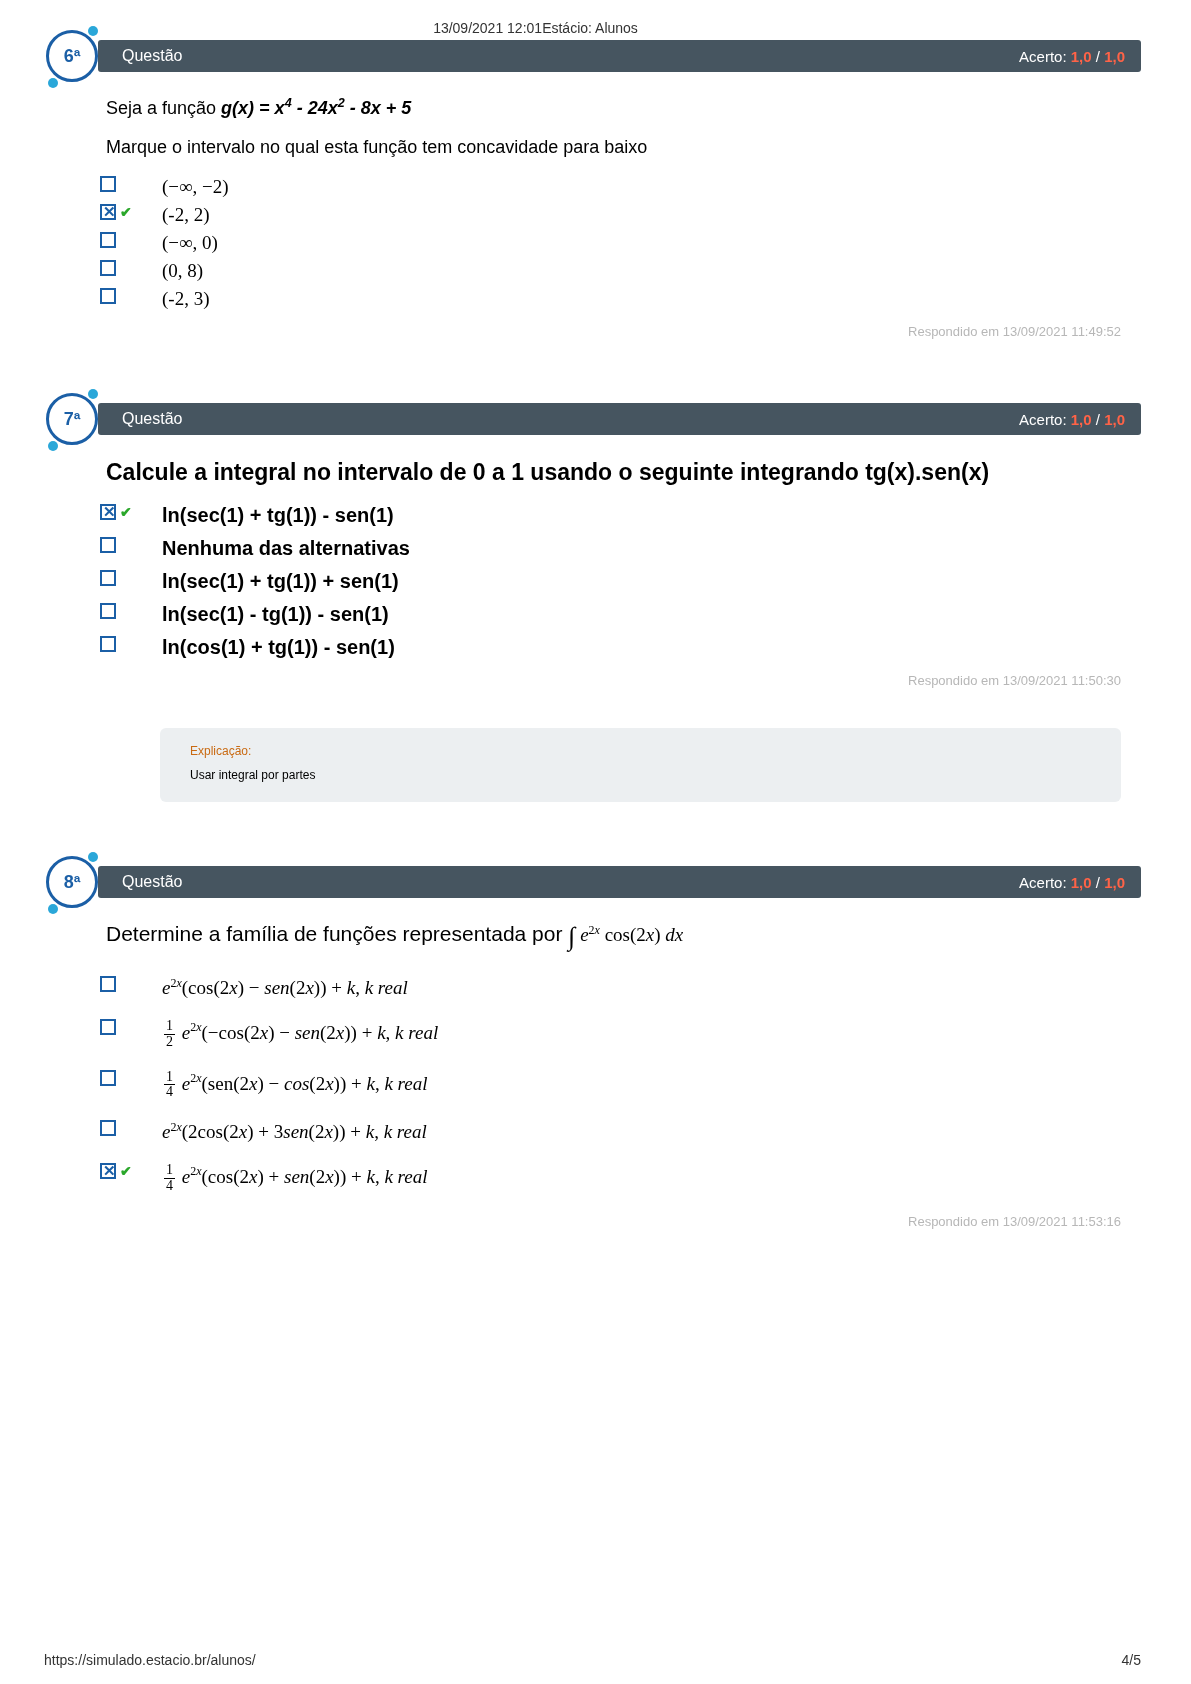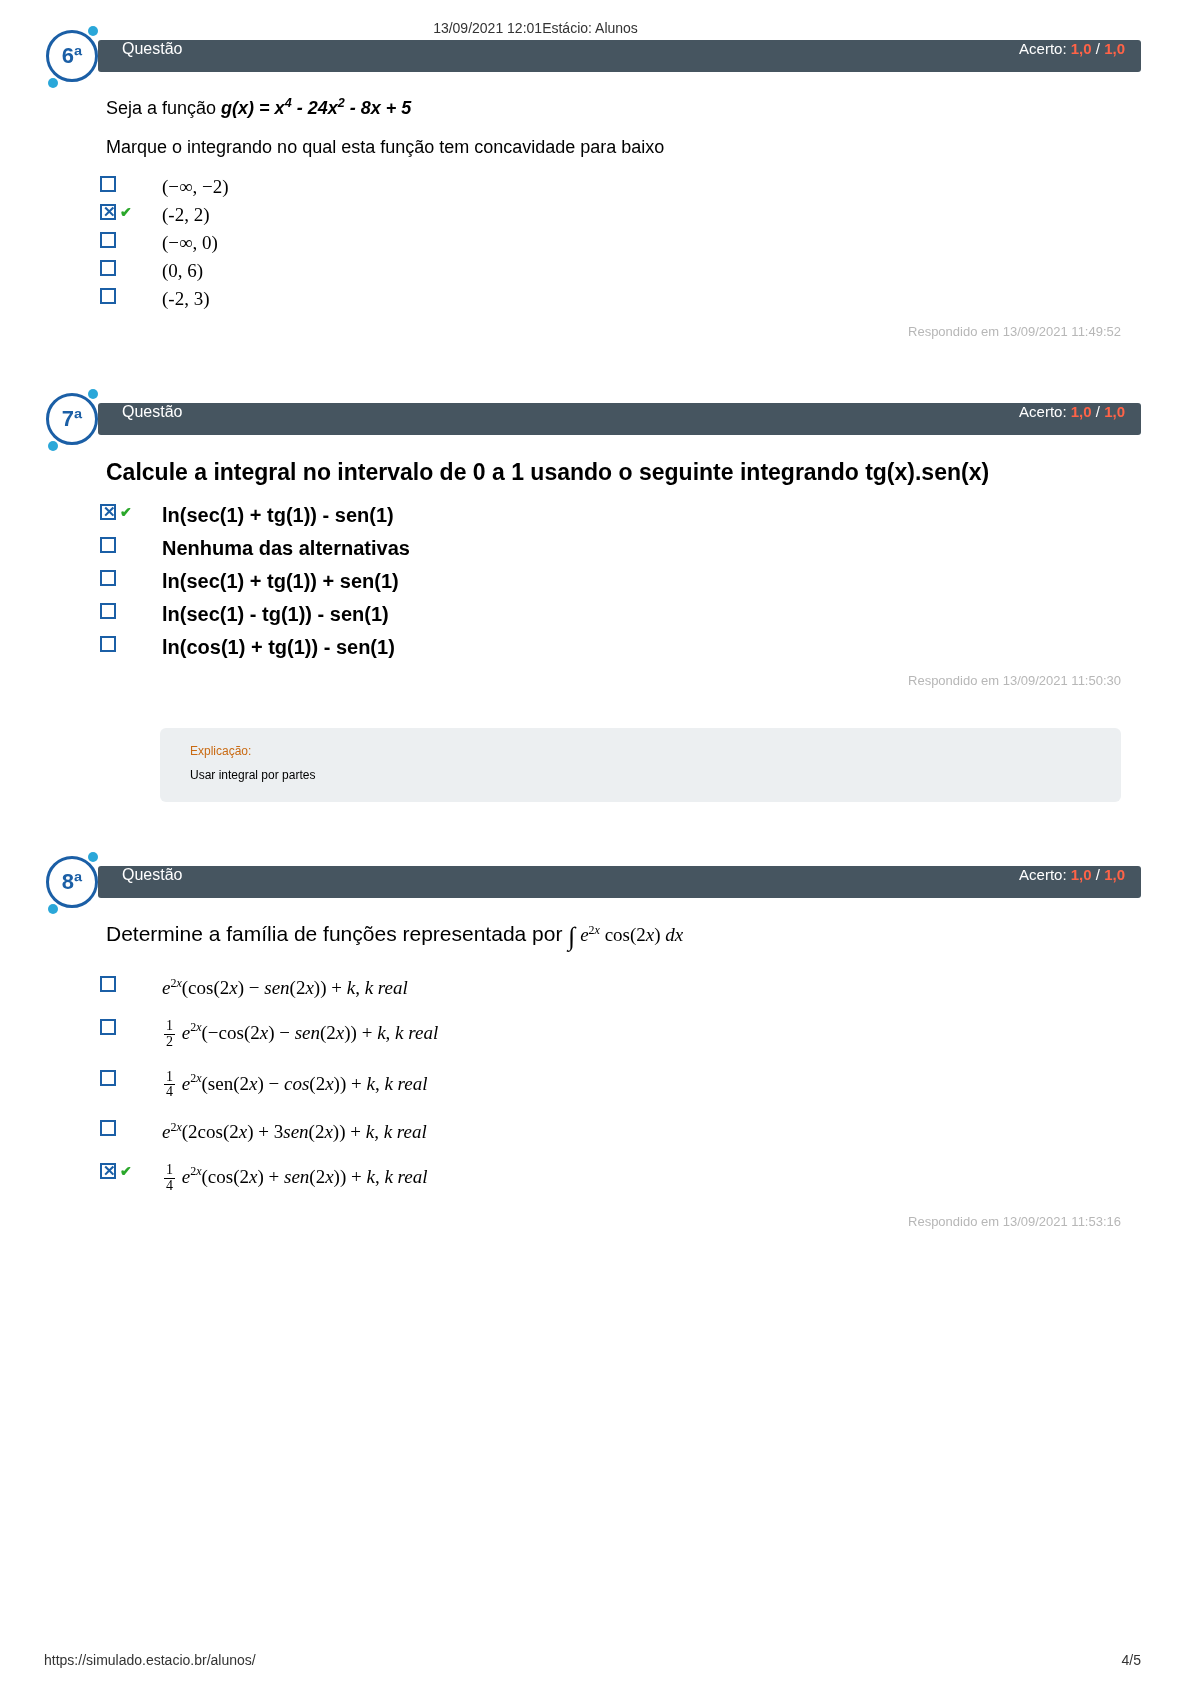--- a/index.html
+++ b/index.html
@@ -33,36 +33,36 @@
     border-radius: 50%;
     background: radial-gradient(circle at 50% 50%, #1B5FA6 30%, #1B5FA6 52%, #fff 54%);
     border: 3px solid #1B5FA6;
     display: flex; align-items: center; justify-content: center;
     z-index: 3;
   }
   .q-number-inner {
     width: 44px; height: 44px; border-radius: 50%;
     background: #fff;
     display: flex; align-items: center; justify-content: center;
-    font-size: 22px; font-weight: bold; color: #1B5FA6;
+    font-size: 18px; font-weight: bold; color: #1B5FA6;
   }
   .q-dot {
     position: absolute;
     width: 10px; height: 10px; border-radius: 50%;
     background: #2AA7D9;
     z-index: 4;
   }
   .q-dot.top { left: 38px; top: -10px; }
   .q-dot.bot { left: -2px; top: 42px; }
   .q-bar {
     position: absolute;
     left: 48px; right: 0; top: 4px; height: 32px;
     background: #465560;
     color: #fff;
-    display: flex; justify-content: space-between;
+    display: flex; align-items: center; justify-content: space-between;
     padding: 0 16px 0 24px;
     border-radius: 3px;
     font-size: 16px;
   }
   .q-bar .score {
     font-size: 15px;
     color: #fff;
   }
   .q-bar .score b { color: #ff6347; font-weight: bold; }
   .q-content {
@@ -156,21 +156,21 @@
       </span>
     </div>
   </div>
   <div class="q-content">
     <div class="prompt">
       <span>Seja a função </span>
       <span class="fn">
         <i><b>g(x) = x<sup>4</sup> - 24x<sup>2</sup> - 8x + 5</b></i>
       </span>
     </div>
-    <div class="prompt">Marque o integrando no qual esta função tem concavidade para baixo</div>
+    <div class="prompt">Marque o intervalo no qual esta função tem concavidade para baixo</div>
     <div class="options">
       <div class="opt">
         <span class="mark-col">
             <span class="chk"></span>
           </span>
         <span class="math">(−∞, −2)</span>
       </div>
       <div class="opt">
         <span class="mark-col">
           <span class="chk selected"></span>
@@ -181,21 +181,21 @@
       <div class="opt">
         <span class="mark-col">
             <span class="chk"></span>
           </span>
         <span class="math">(−∞, 0)</span>
       </div>
       <div class="opt">
         <span class="mark-col">
             <span class="chk"></span>
           </span>
-        <span class="math">(0, 6)</span>
+        <span class="math">(0, 8)</span>
       </div>
       <div class="opt">
         <span class="mark-col">
             <span class="chk"></span>
           </span>
         <span class="math">(-2, 3)</span>
       </div>
     </div>
     <div class="responded">Respondido em 13/09/2021 11:49:52</div>
   </div>

